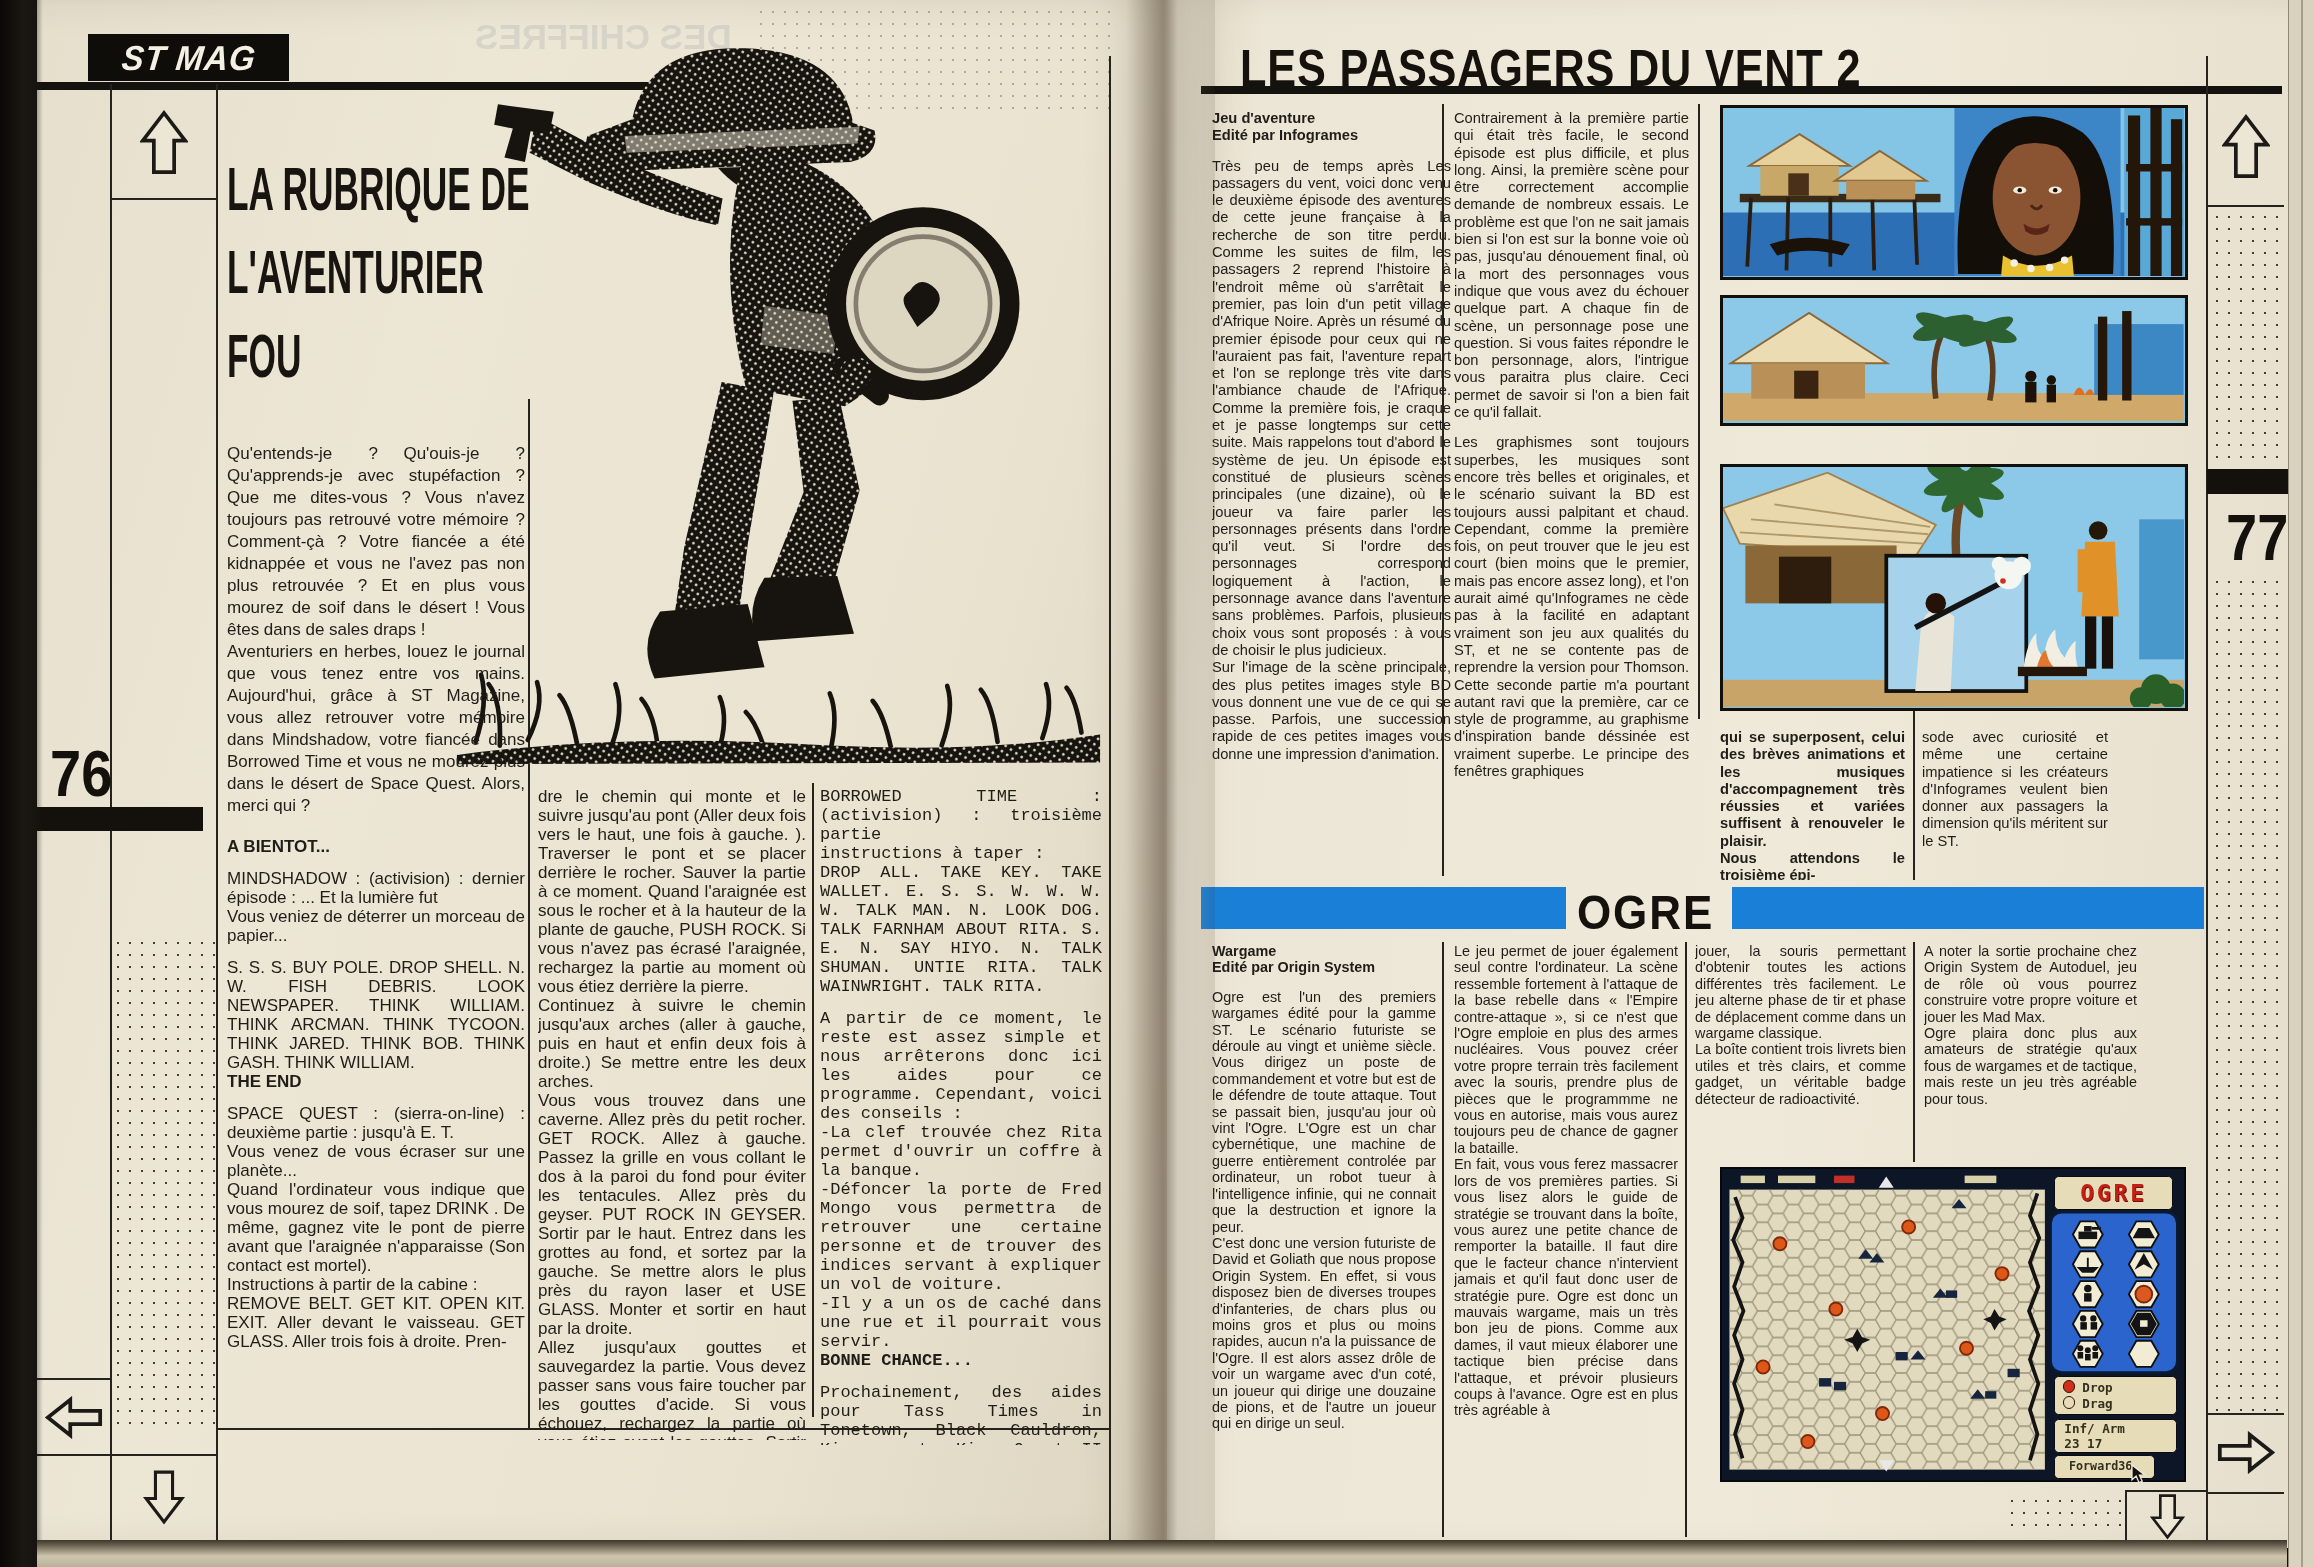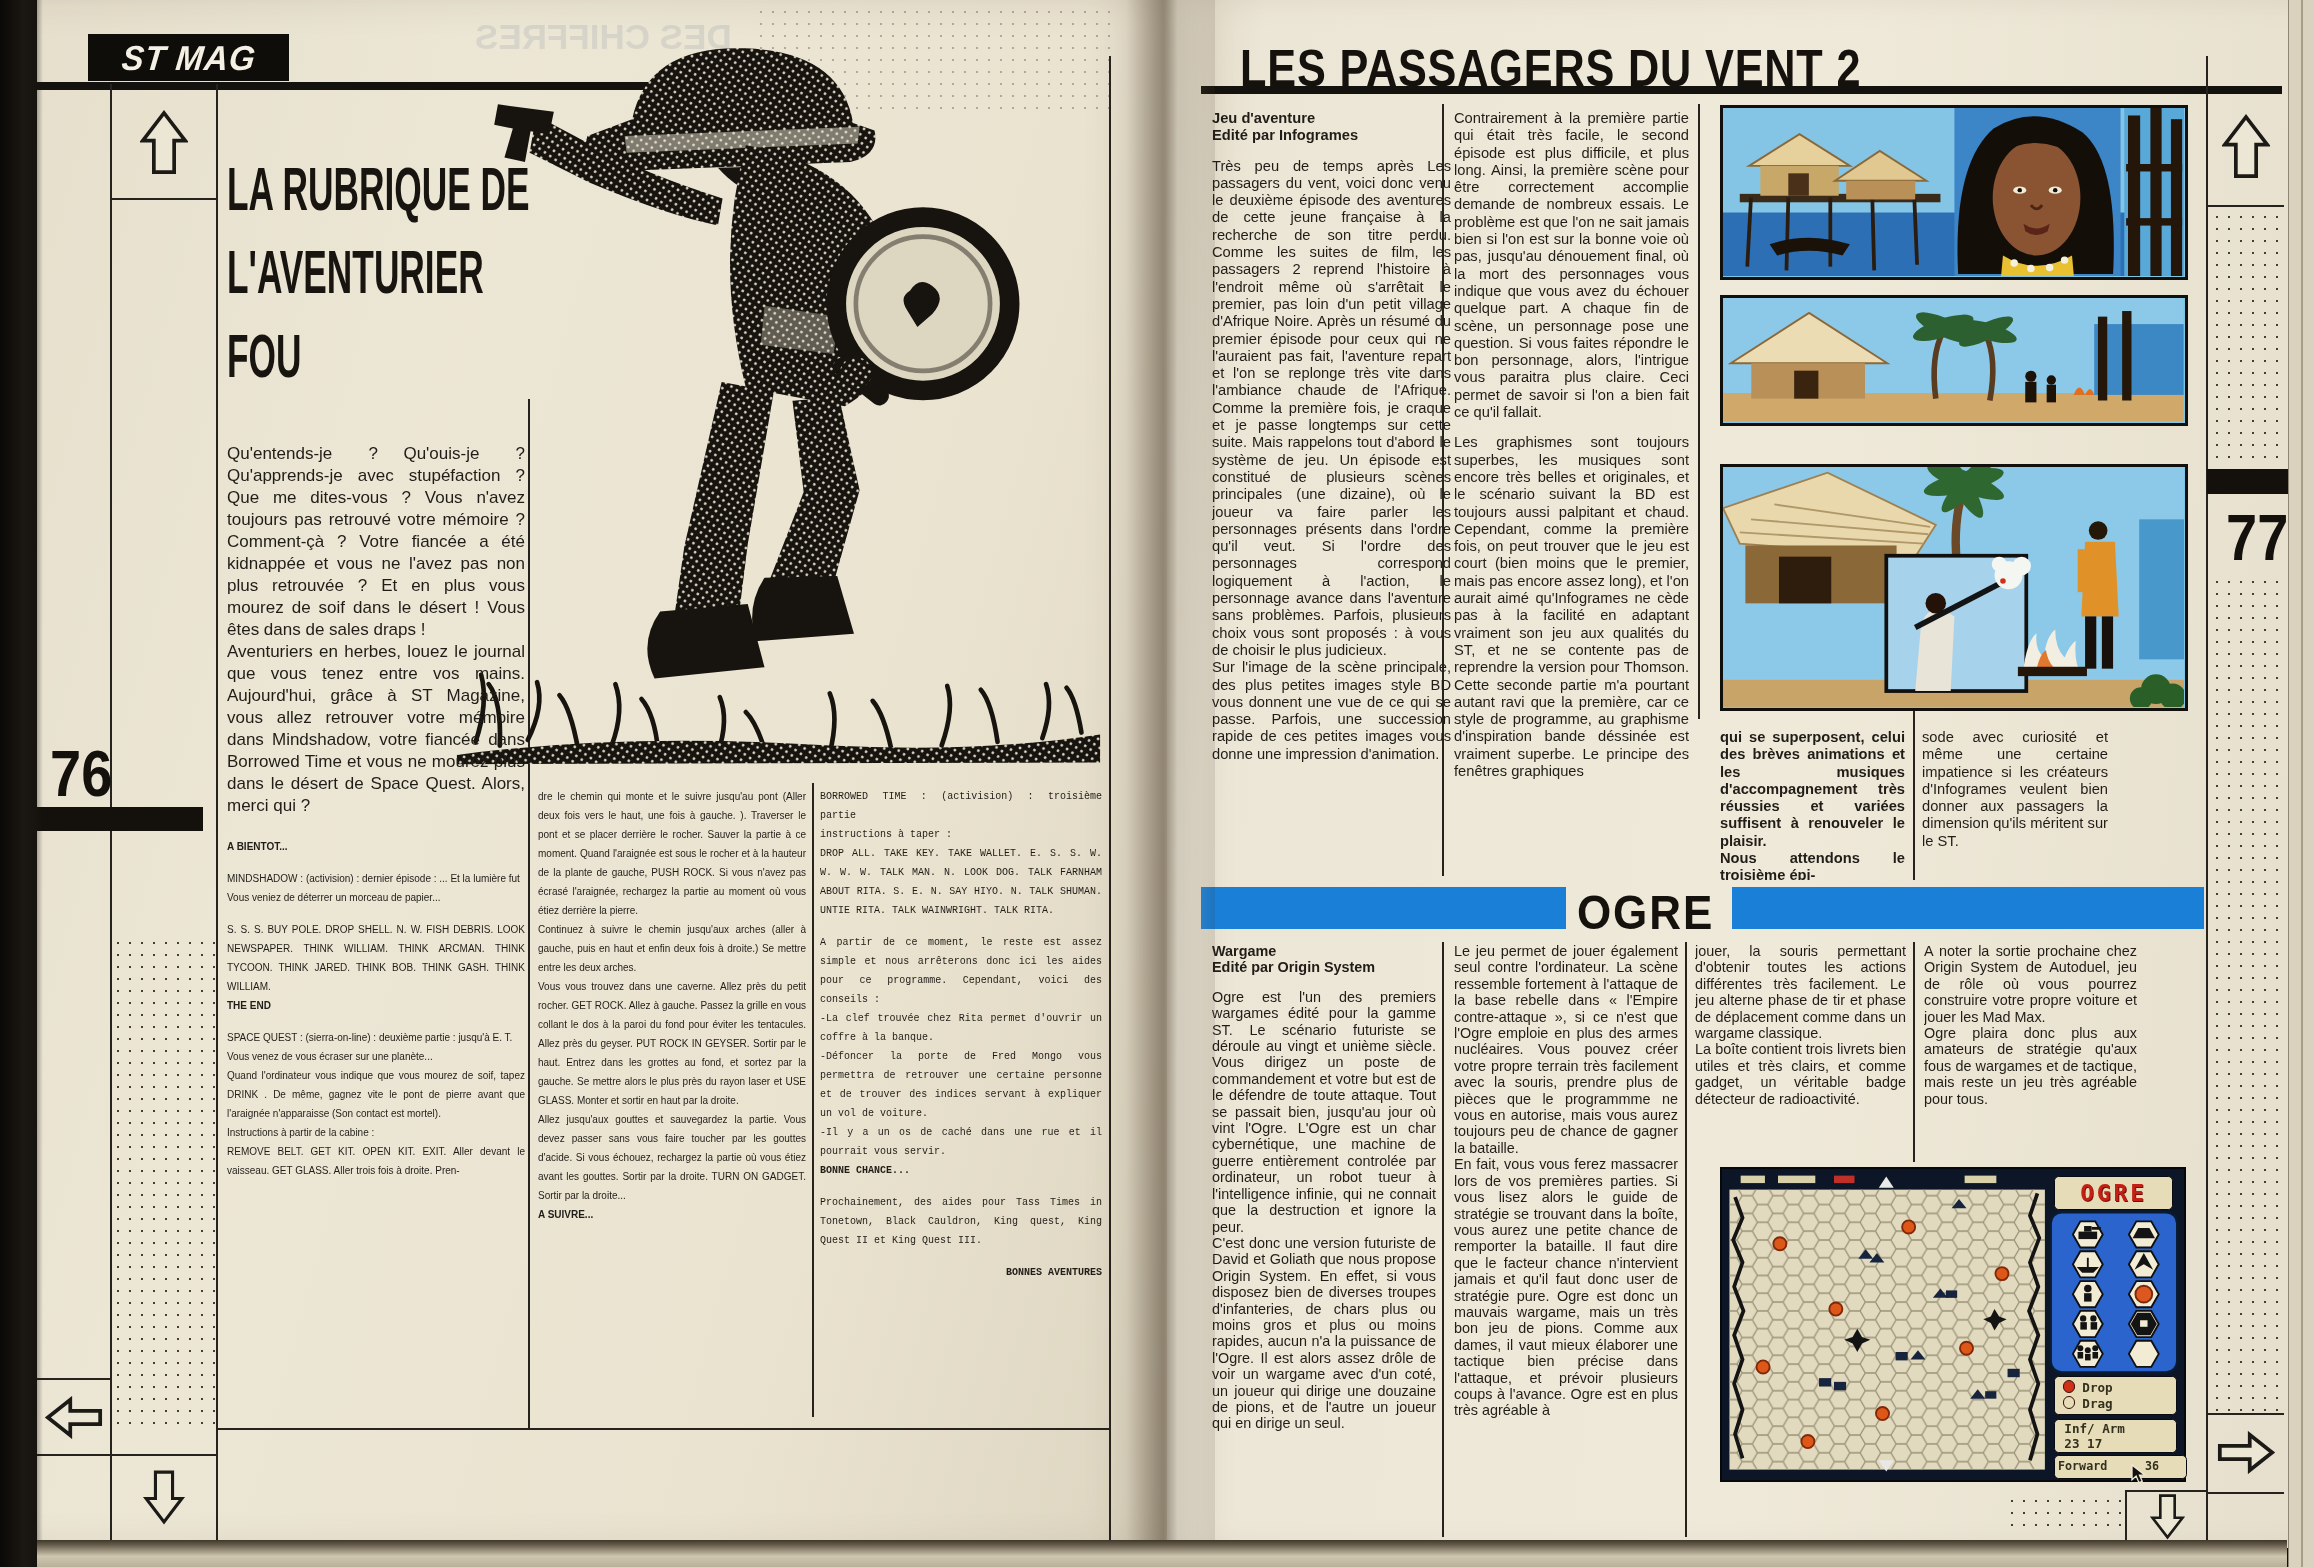--- a/index.html
+++ b/index.html
@@ -23,21 +23,21 @@
 
   #stmag{position:absolute;left:51px;top:34px;width:201px;height:47px;background:#0f0d0a;display:flex;align-items:center;justify-content:center;}
   #stmag span{color:#f4f0e4;font-size:33px;font-weight:bold;font-style:italic;letter-spacing:0.9px;transform:skewX(-6deg) scaleY(1.05);}
 
   .ltitle{position:absolute;left:190px;top:147px;font-weight:bold;font-size:56px;line-height:76px;color:#181410;letter-spacing:0;transform:scale(.63,1.1);transform-origin:top left;white-space:nowrap;}
 
   .ghost{position:absolute;transform:scaleX(-1);opacity:.12;color:#44607e;font-weight:bold;white-space:nowrap;}
 
   .col{position:absolute;text-align:justify;color:#201d18;overflow:hidden;}
   .intro{font-size:17px;line-height:22px;}
-  .lcol{font-size:10px;line-height:19px;}
+  .lcol{font-size:17px;line-height:19px;}
   .rcol{font-size:14.7px;line-height:17.3px;}
   .ocol{font-size:14.4px;line-height:16.4px;}
   .par{margin:0;}
   .par.mt{margin-top:13px;}
   .par.b{font-weight:bold;}
   .par.right{text-align:right;}
   .par.lead{font-weight:bold;}
 
   .pagenum{position:absolute;font-weight:bold;font-size:56px;color:#14110d;transform:scaleY(1.15);transform-origin:top left;}
   .numbar{position:absolute;background:#14110d;}
@@ -52,21 +52,21 @@
 
   
   #ogreshot{position:absolute;left:1720px;top:1167px;width:466px;height:315px;background:#0c1626;border:2.8px solid #06080c;box-sizing:border-box;}
   #ogreshot .plq{position:absolute;background:#e6dcb8;border:1.9px solid #0a0a12;border-radius:4.7px;box-sizing:border-box;font-family:"DejaVu Sans Mono",monospace;color:#33301e;}
   #ogreshot .plq.title{left:332px;top:6.5px;width:119px;height:34px;display:flex;align-items:center;justify-content:center;}
   #ogreshot .plq.title span{color:#c41f14;font-weight:bold;font-size:23px;letter-spacing:2.8px;text-shadow:0.9px 0.9px 0 #6e100a;}
   #ogreshot .plq.radios{left:332px;top:207px;width:123px;height:39px;padding:2.8px 7.5px;font-size:12.6px;font-weight:bold;line-height:16px;}
   #ogreshot .radio{display:inline-block;width:10.3px;height:10.3px;border-radius:50%;border:1.9px solid #3a1008;margin-right:7.5px;vertical-align:-0.9px;}
   #ogreshot .radio.on{background:#d03018;}
   #ogreshot .plq.stats{left:332px;top:250px;width:123px;height:34px;padding:0.9px 9.3px;font-size:12.6px;font-weight:bold;line-height:15px;box-sizing:border-box;}
-  #ogreshot .plq.fwd{left:332px;top:286px;width:133px;height:24px;padding:0 3px;font-size:11.7px;font-weight:bold;line-height:11.7px;box-sizing:border-box;}
+  #ogreshot .plq.fwd{left:332px;top:286px;width:101px;height:24px;padding:0 14px;font-size:11.7px;font-weight:bold;line-height:11.7px;box-sizing:border-box;}
   #ogreshot .fwdrow{display:flex;justify-content:space-between;align-items:center;height:100%;}
   #ogreshot .fwdrow .val{margin-right:24px;}
   #cursor{position:absolute;left:408px;top:295px;}
 </style>
 </head>
 <body>
 
 <div id="scan">
 
   <div class="page" id="page-left">

